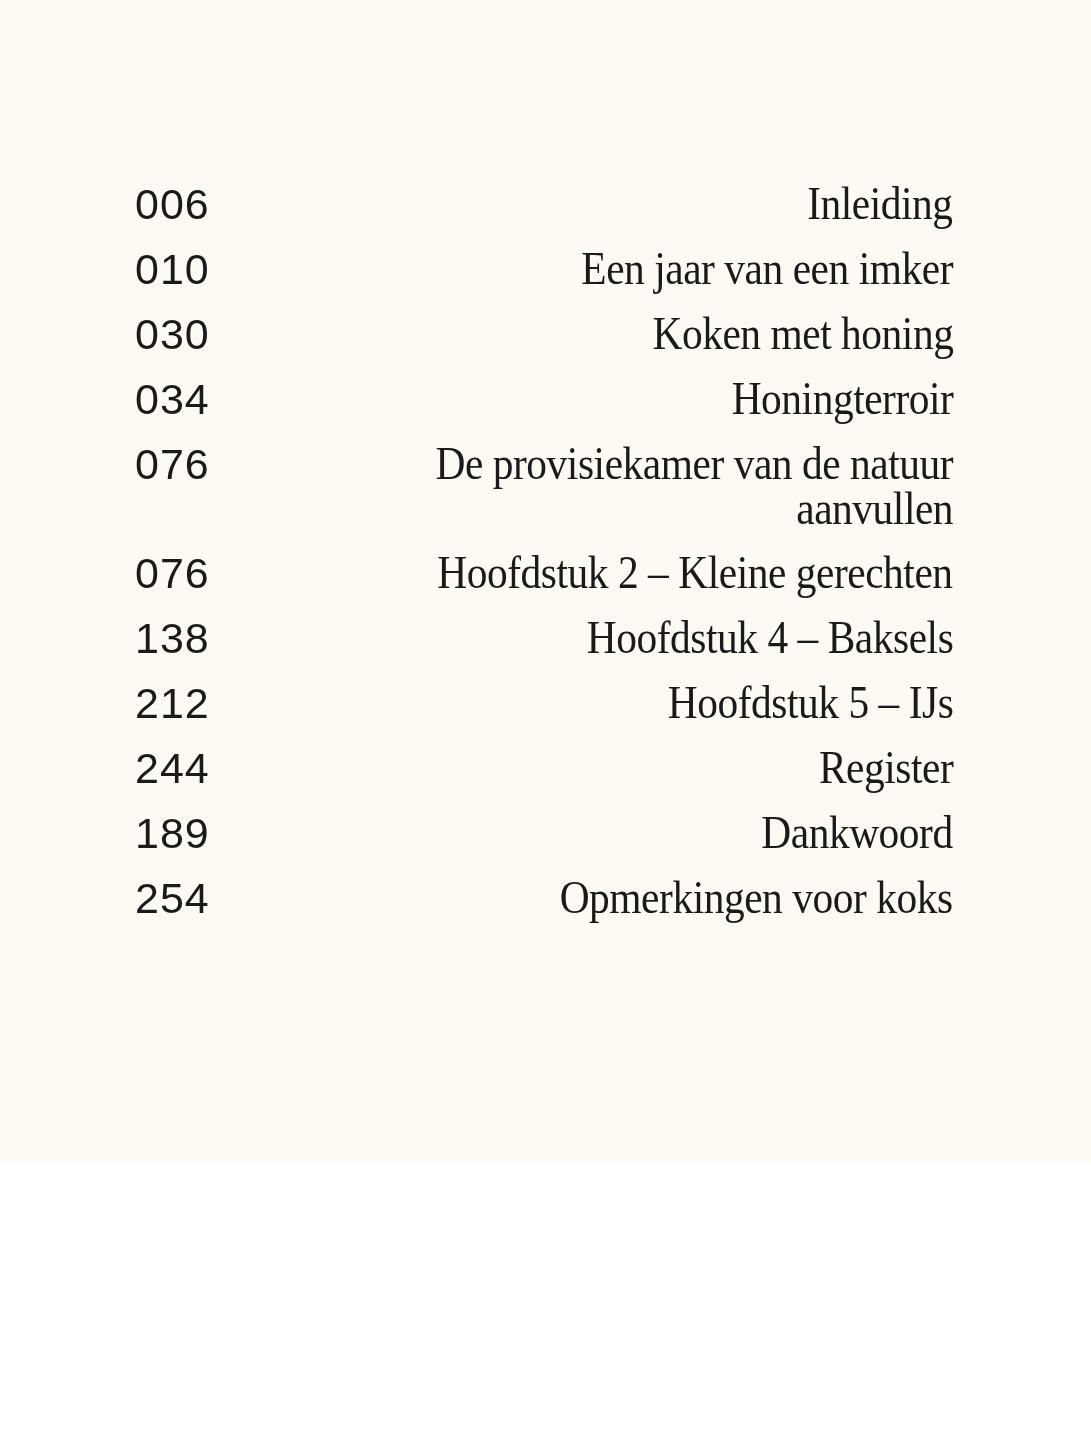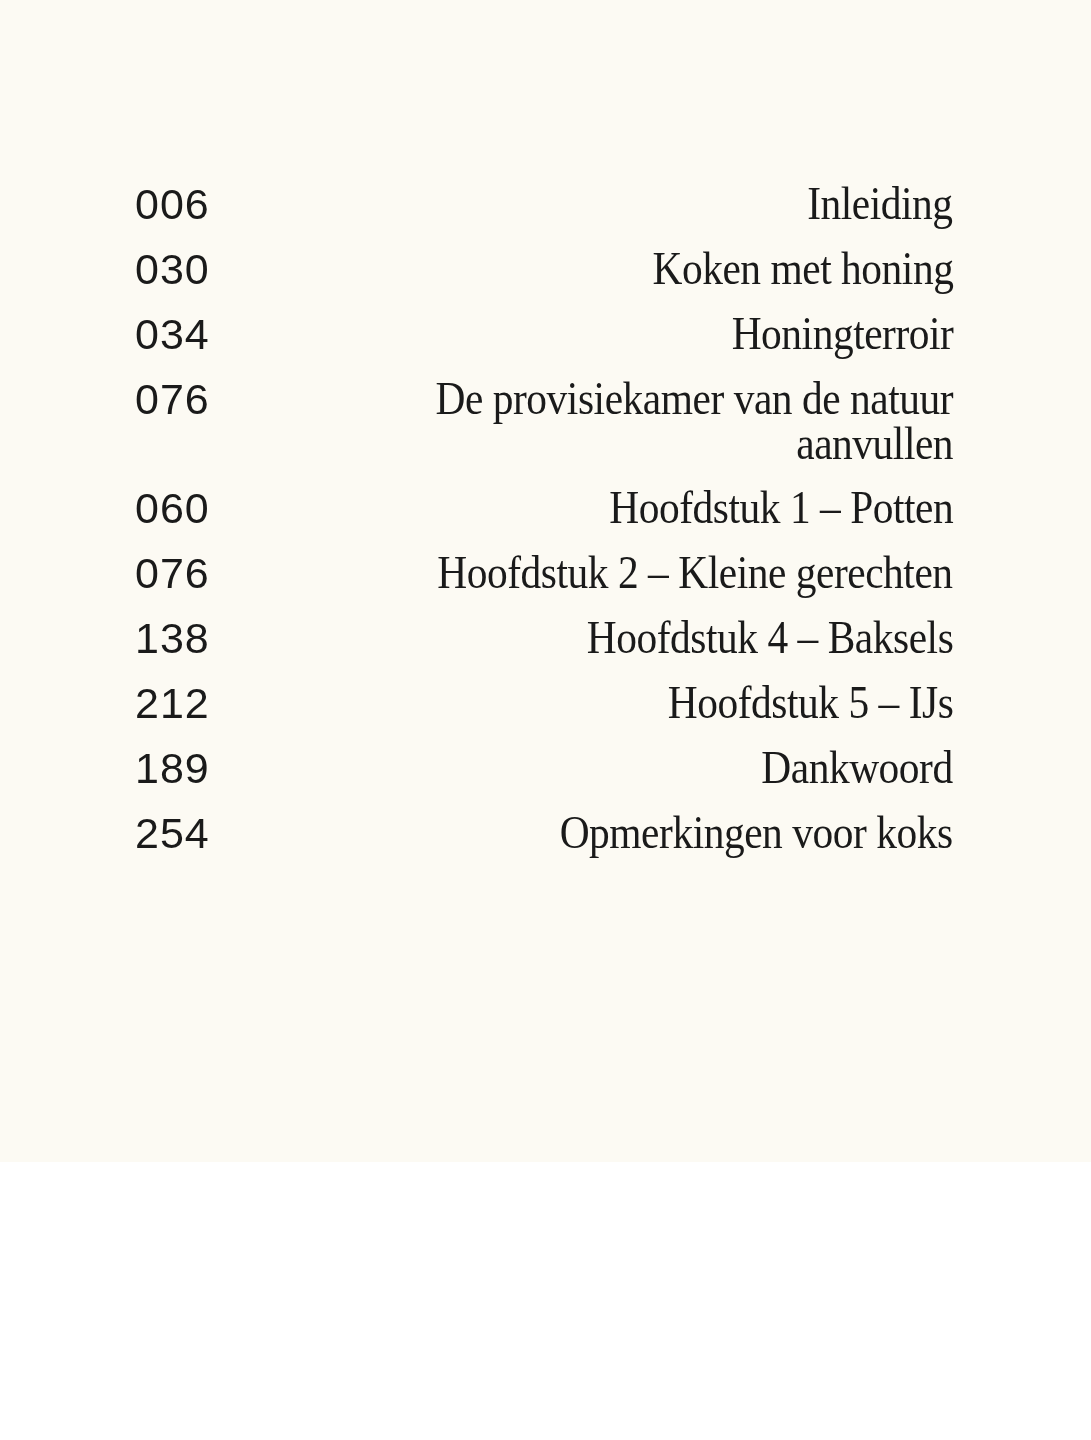--- a/index.html
+++ b/index.html
@@ -50,59 +50,63 @@
 </head>
 <body>
 
 <div class="page" style="background: rgb(252, 250, 243); color: rgb(26, 26, 26);">
   <div class="toc" id="toc">
   <div class="row">
     <span class="num">006</span>
     <span class="title">Inleiding</span>
   </div>
 
+  <div class="row">
+    <span class="num">010</span>
+    <span class="title">Een jaar van een imker</span>
+  </div>
 
   <div class="row">
     <span class="num">030</span>
     <span class="title">Koken met honing</span>
   </div>
 
   <div class="row">
     <span class="num">034</span>
     <span class="title">Honingterroir</span>
   </div>
 
   <div class="row">
     <span class="num">076</span>
     <span class="title">De provisiekamer van de natuur
 aanvullen</span>
   </div>
 
-  <div class="row">
-    <span class="num">060</span>
-    <span class="title">Hoofdstuk 1 – Potten</span>
-  </div>
 
   <div class="row">
     <span class="num">076</span>
     <span class="title">Hoofdstuk 2 – Kleine gerechten</span>
   </div>
 
 
   <div class="row">
     <span class="num">138</span>
     <span class="title">Hoofdstuk 4 – Baksels</span>
   </div>
 
   <div class="row">
     <span class="num">212</span>
     <span class="title">Hoofdstuk 5 – IJs</span>
   </div>
 
 
+  <div class="row">
+    <span class="num">244</span>
+    <span class="title">Register</span>
+  </div>
 
   <div class="row">
     <span class="num">189</span>
     <span class="title">Dankwoord</span>
   </div>
 
 
   <div class="row">
     <span class="num">254</span>
     <span class="title">Opmerkingen voor koks</span>

